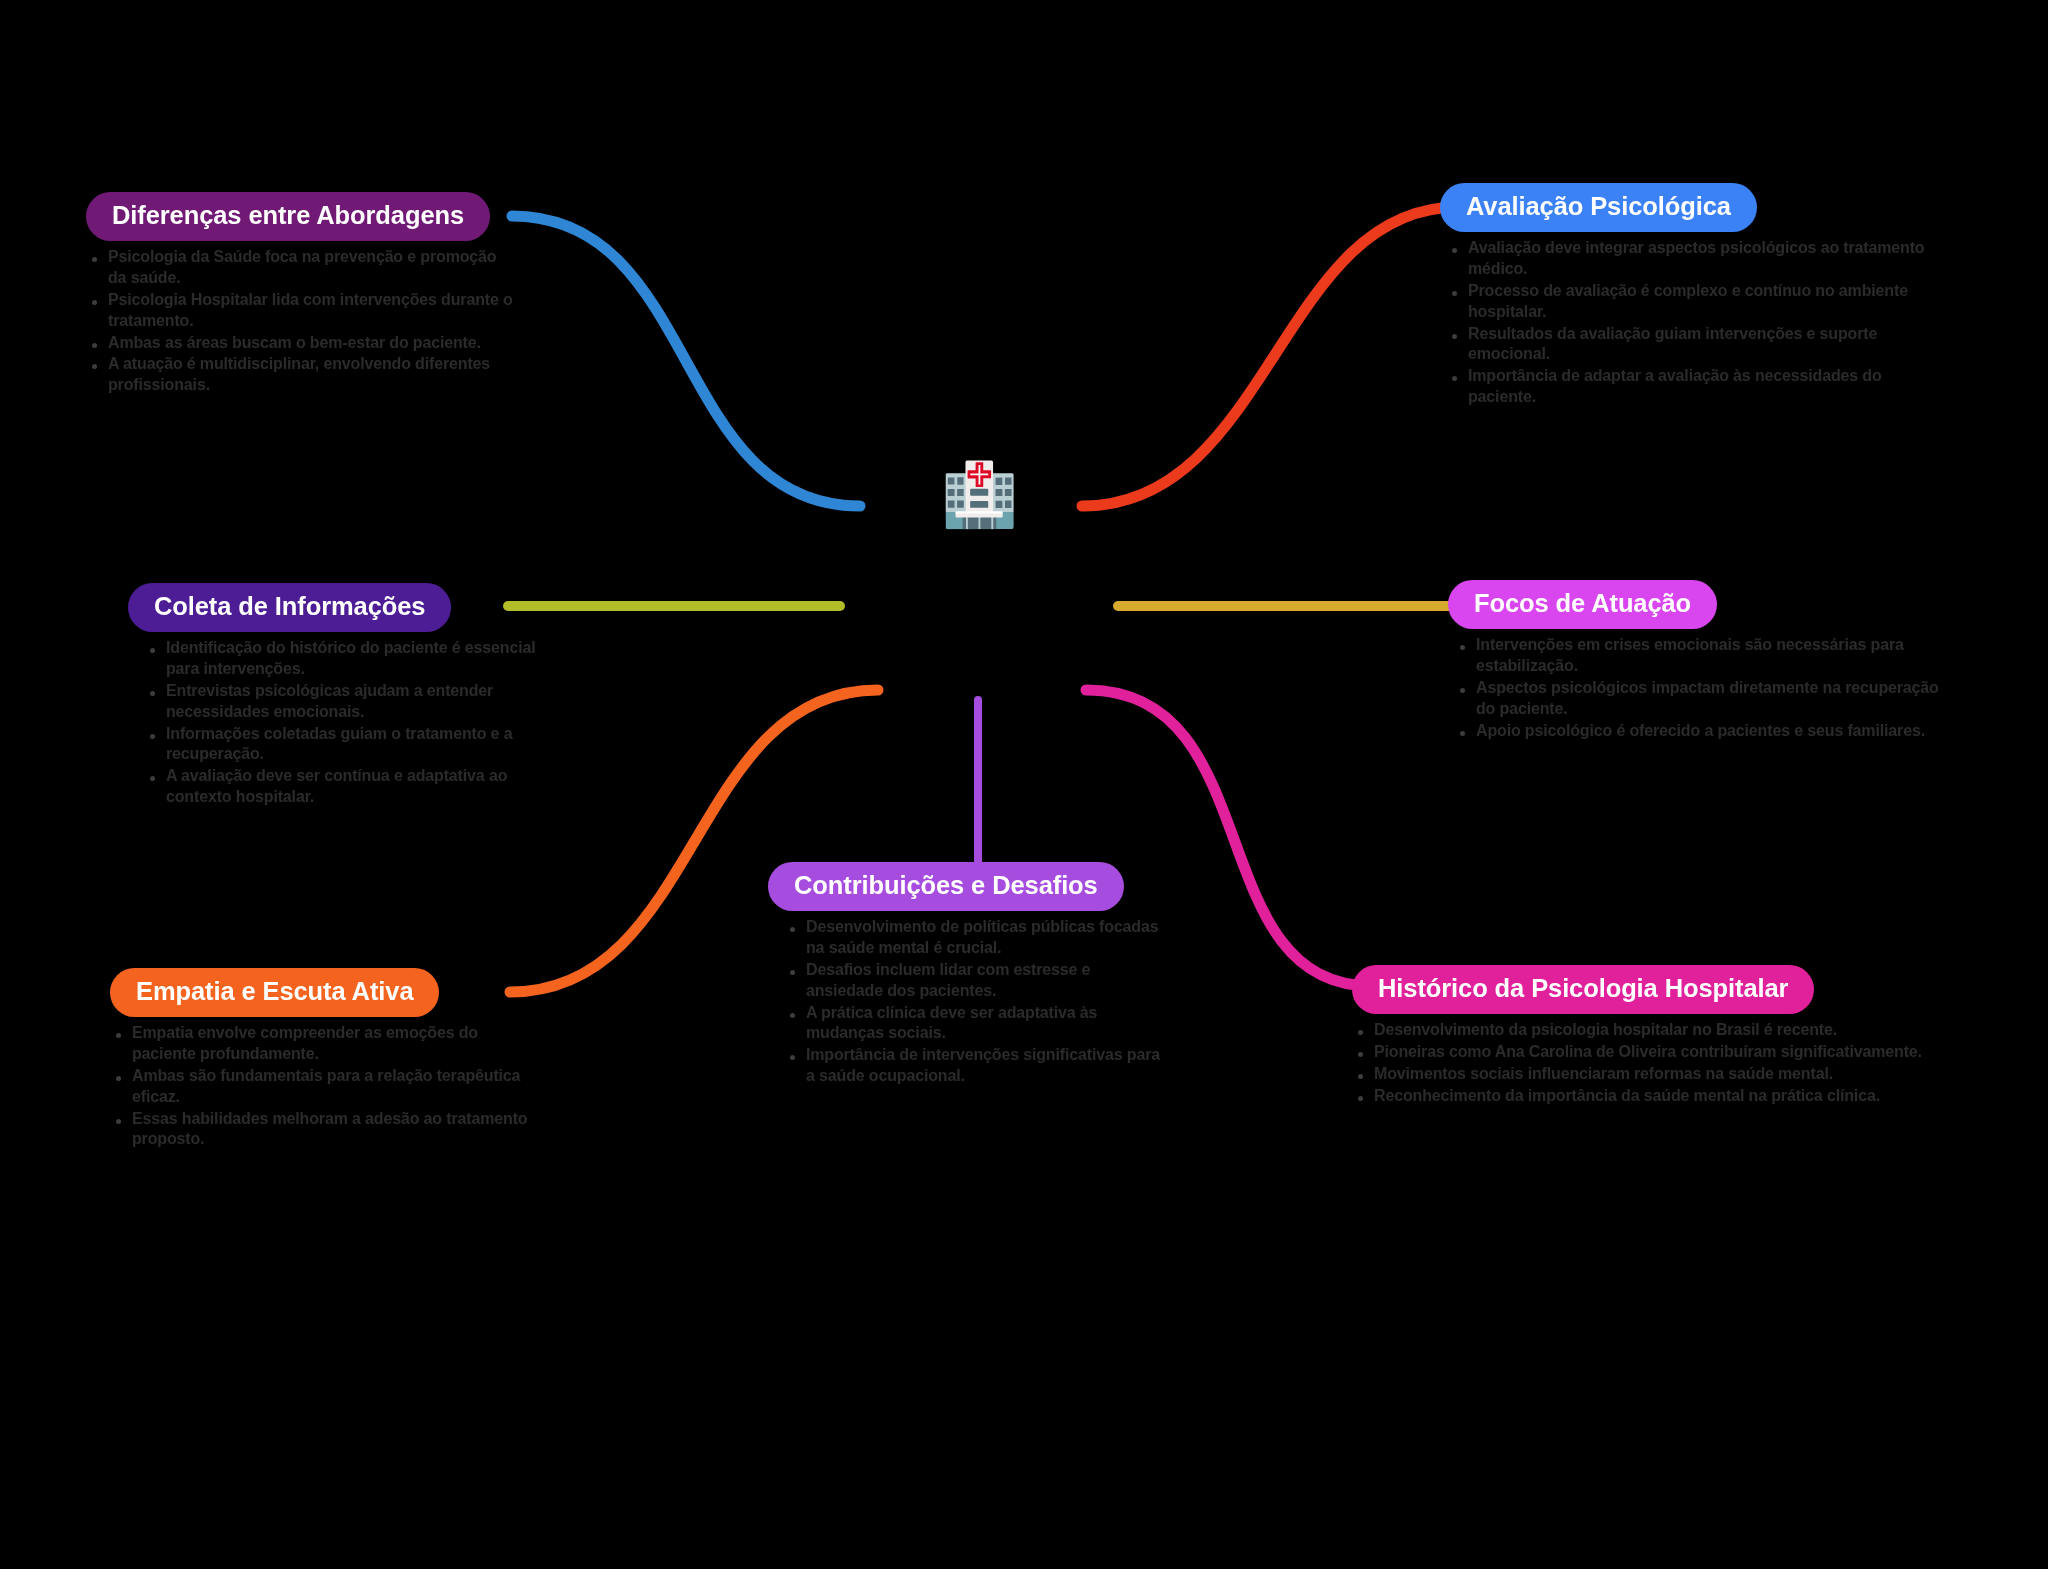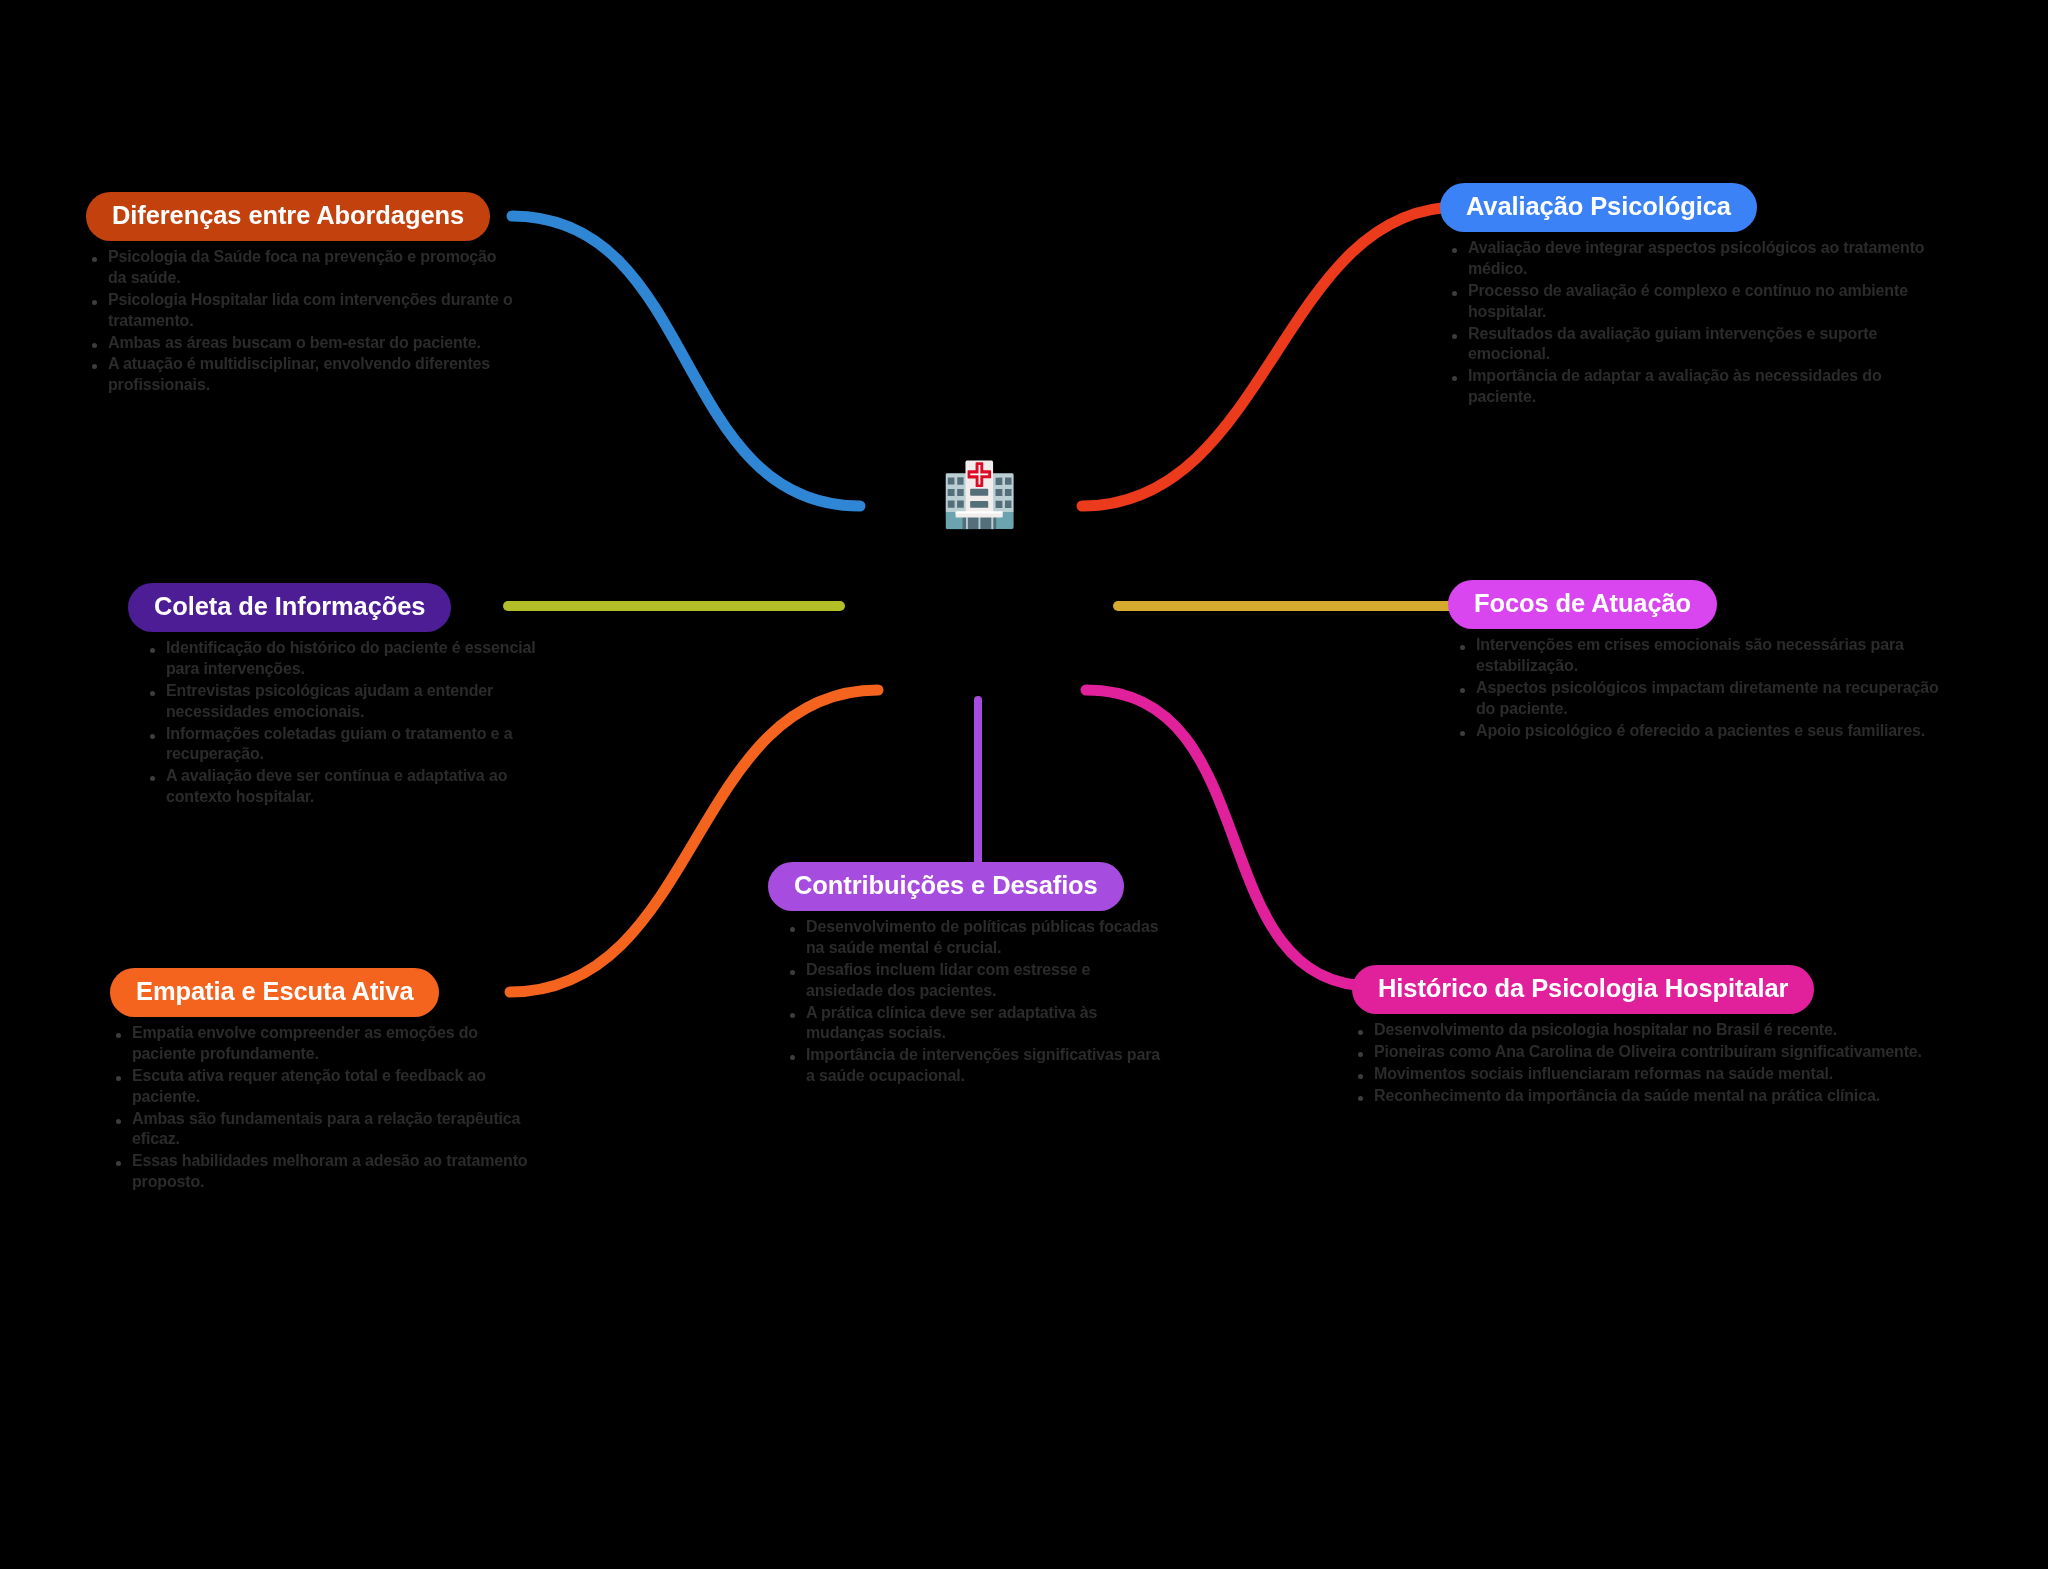--- a/index.html
+++ b/index.html
@@ -122,21 +122,21 @@
 
   <path d="M 1372 986 C 1200 986, 1270 690, 1086 690" fill="none" stroke="#e0219b" stroke-width="11" stroke-linecap="round"></path>
 </svg>
 
 <div class="center-node">
   <span>🏥</span>
 </div>
 
 <div class="branch" id="branch-diferencas">
   <div class="pill-row">
-    <span class="branch-pill" style="background-color: #c2410c;">Diferenças entre Abordagens</span>
+    <span class="branch-pill" style="background-color: #701a75;">Diferenças entre Abordagens</span>
   </div>
   <ul class="bullets">
     <li>Psicologia da Saúde foca na prevenção e promoção da saúde.</li>
     <li>Psicologia Hospitalar lida com intervenções durante o tratamento.</li>
     <li>Ambas as áreas buscam o bem-estar do paciente.</li>
     <li>A atuação é multidisciplinar, envolvendo diferentes profissionais.</li>
   </ul>
 </div>
 
 <div class="branch" id="branch-avaliacao">
@@ -173,21 +173,20 @@
     <li>Apoio psicológico é oferecido a pacientes e seus familiares.</li>
   </ul>
 </div>
 
 <div class="branch" id="branch-empatia">
   <div class="pill-row">
     <span class="branch-pill" style="background-color: rgb(244, 100, 31); text-align: center;">Empatia e Escuta Ativa</span>
   </div>
   <ul class="bullets">
     <li>Empatia envolve compreender as emoções do paciente profundamente.</li>
-    <li>Escuta ativa requer atenção total e feedback ao paciente.</li>
     <li>Ambas são fundamentais para a relação terapêutica eficaz.</li>
     <li>Essas habilidades melhoram a adesão ao tratamento proposto.</li>
   </ul>
 </div>
 
 <div class="branch" id="branch-contrib">
   <div class="pill-row">
     <span class="branch-pill" style="background-color: rgb(166, 77, 224);">Contribuições e Desafios</span>
   </div>
   <ul class="bullets">

